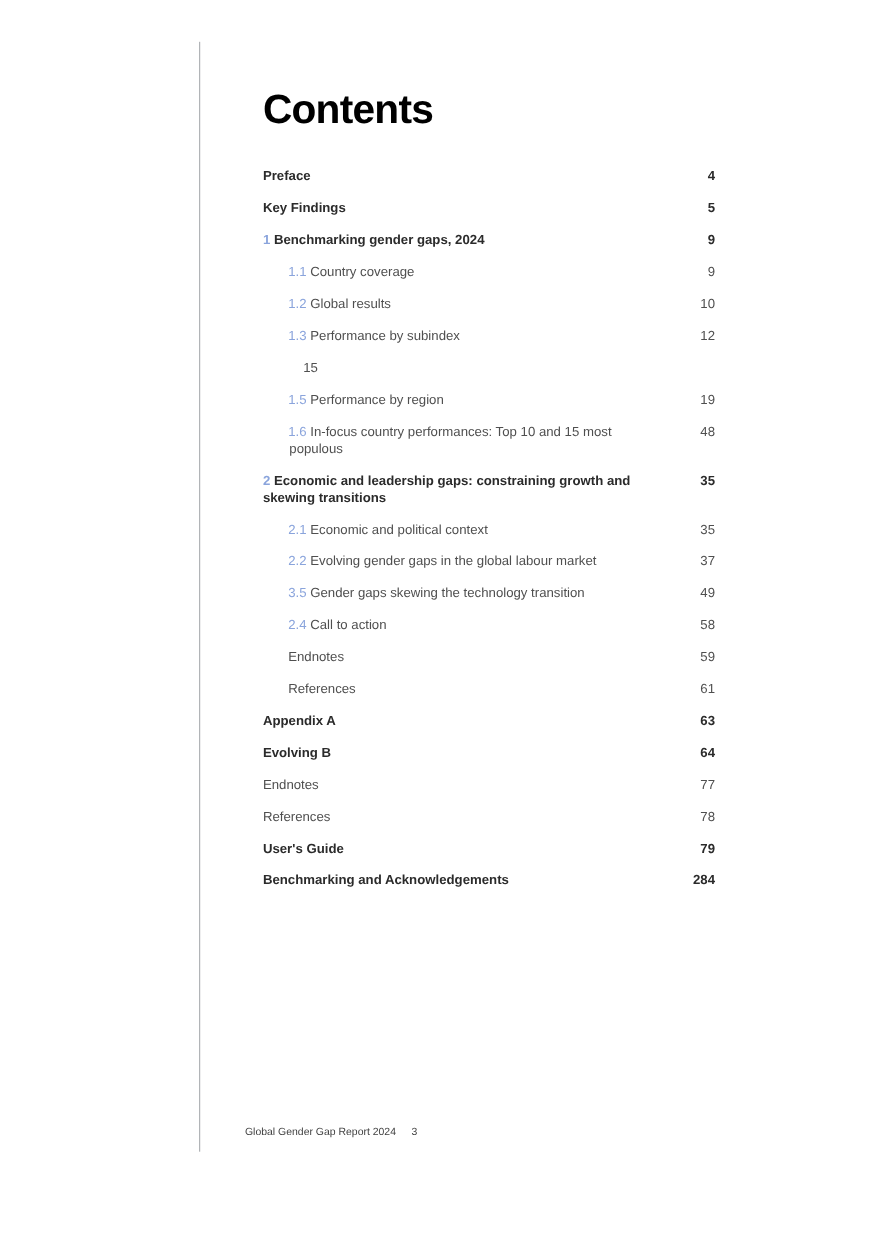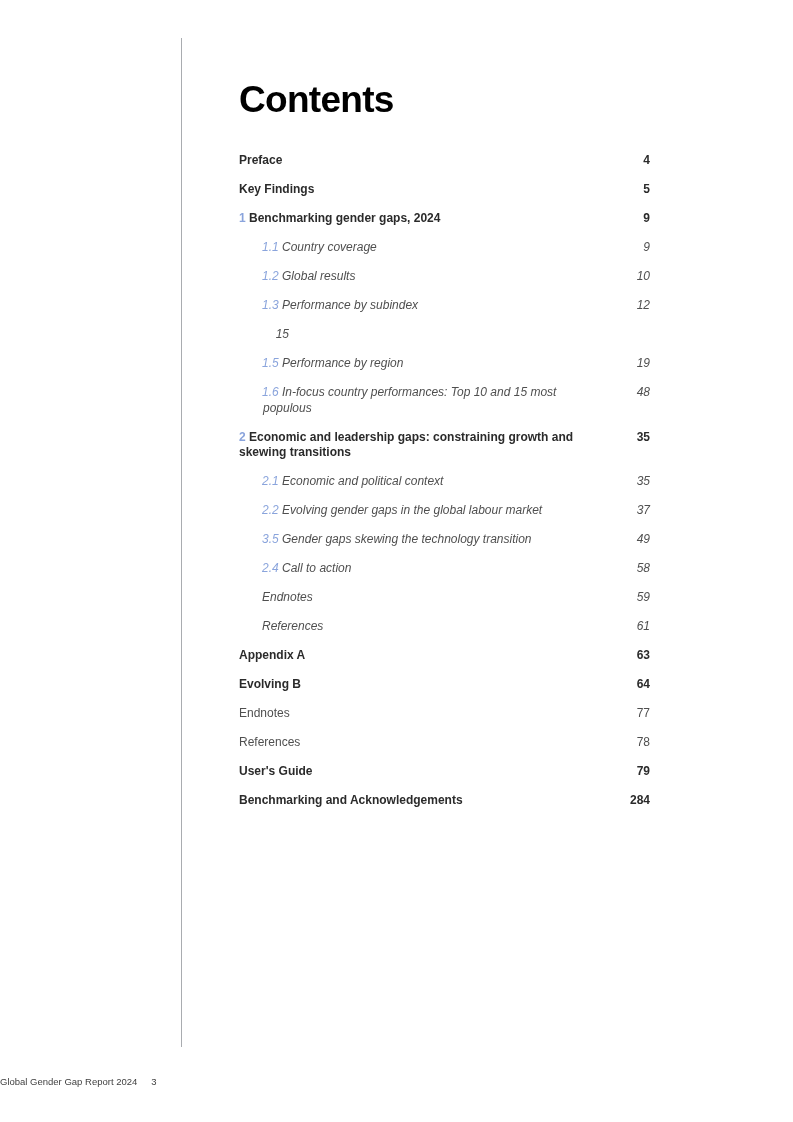--- a/index.html
+++ b/index.html
@@ -79,41 +79,40 @@
   
   .lvl-chapter .label,
   .lvl-chapter .pageno {
     font-size: 12px;
     font-weight: bold;
     color: #2b2b2b;
   }
   
   .lvl-sub {
     padding-left: 24px;
-    font-style: italic;
   }
   .lvl-sub .label,
   .lvl-sub .pageno {
     font-size: 12px;
     font-weight: normal;
     color: #4f4f4f;
   }
   .num {
     color: #8aa4dc;
     font-weight: inherit;
   }
   .lvl-sub .label {
     text-indent: -1px;
   }
   .footer {
     position: absolute;
     left: 0;
-    top: 1076px;
+    top: 1024px;
     width: 602px;
-    text-align: left;
+    text-align: center;
     font-size: 9.5px;
     color: #3f3f3f;
     white-space: nowrap;
   }
   .footer .fnum {
     display: inline-block;
     margin-left: 14px;
   }
 </style>
 </head>

